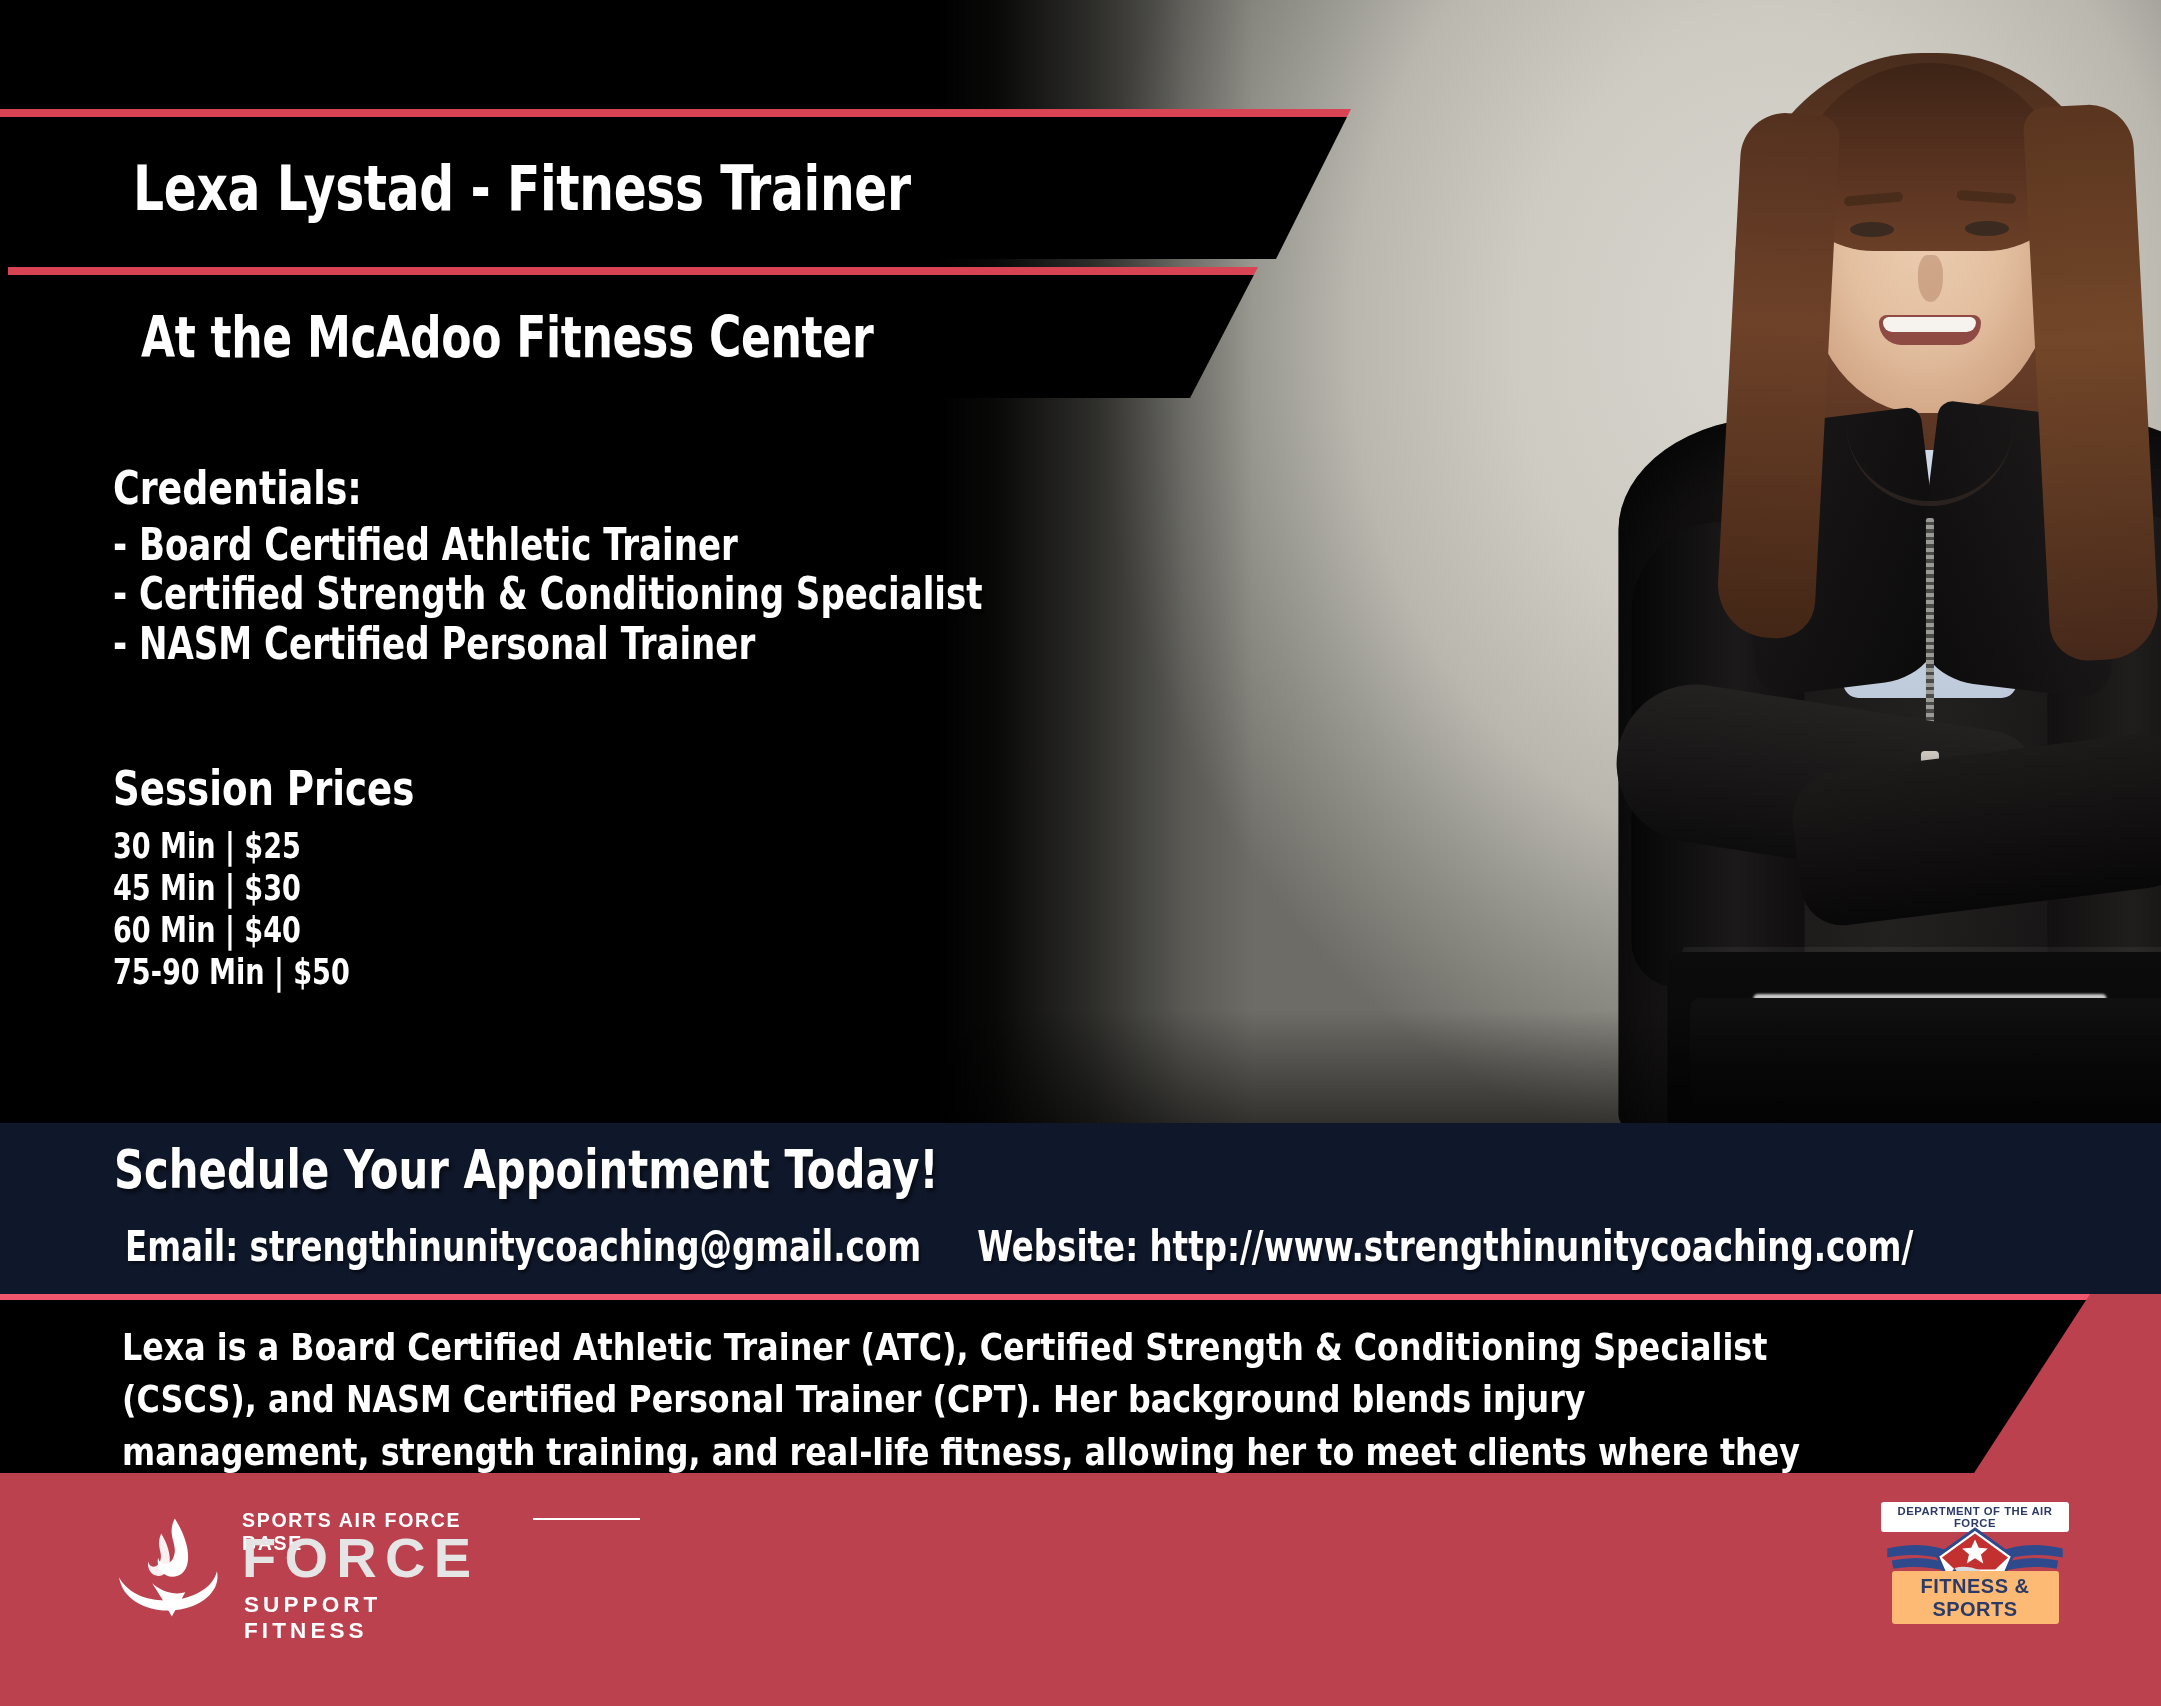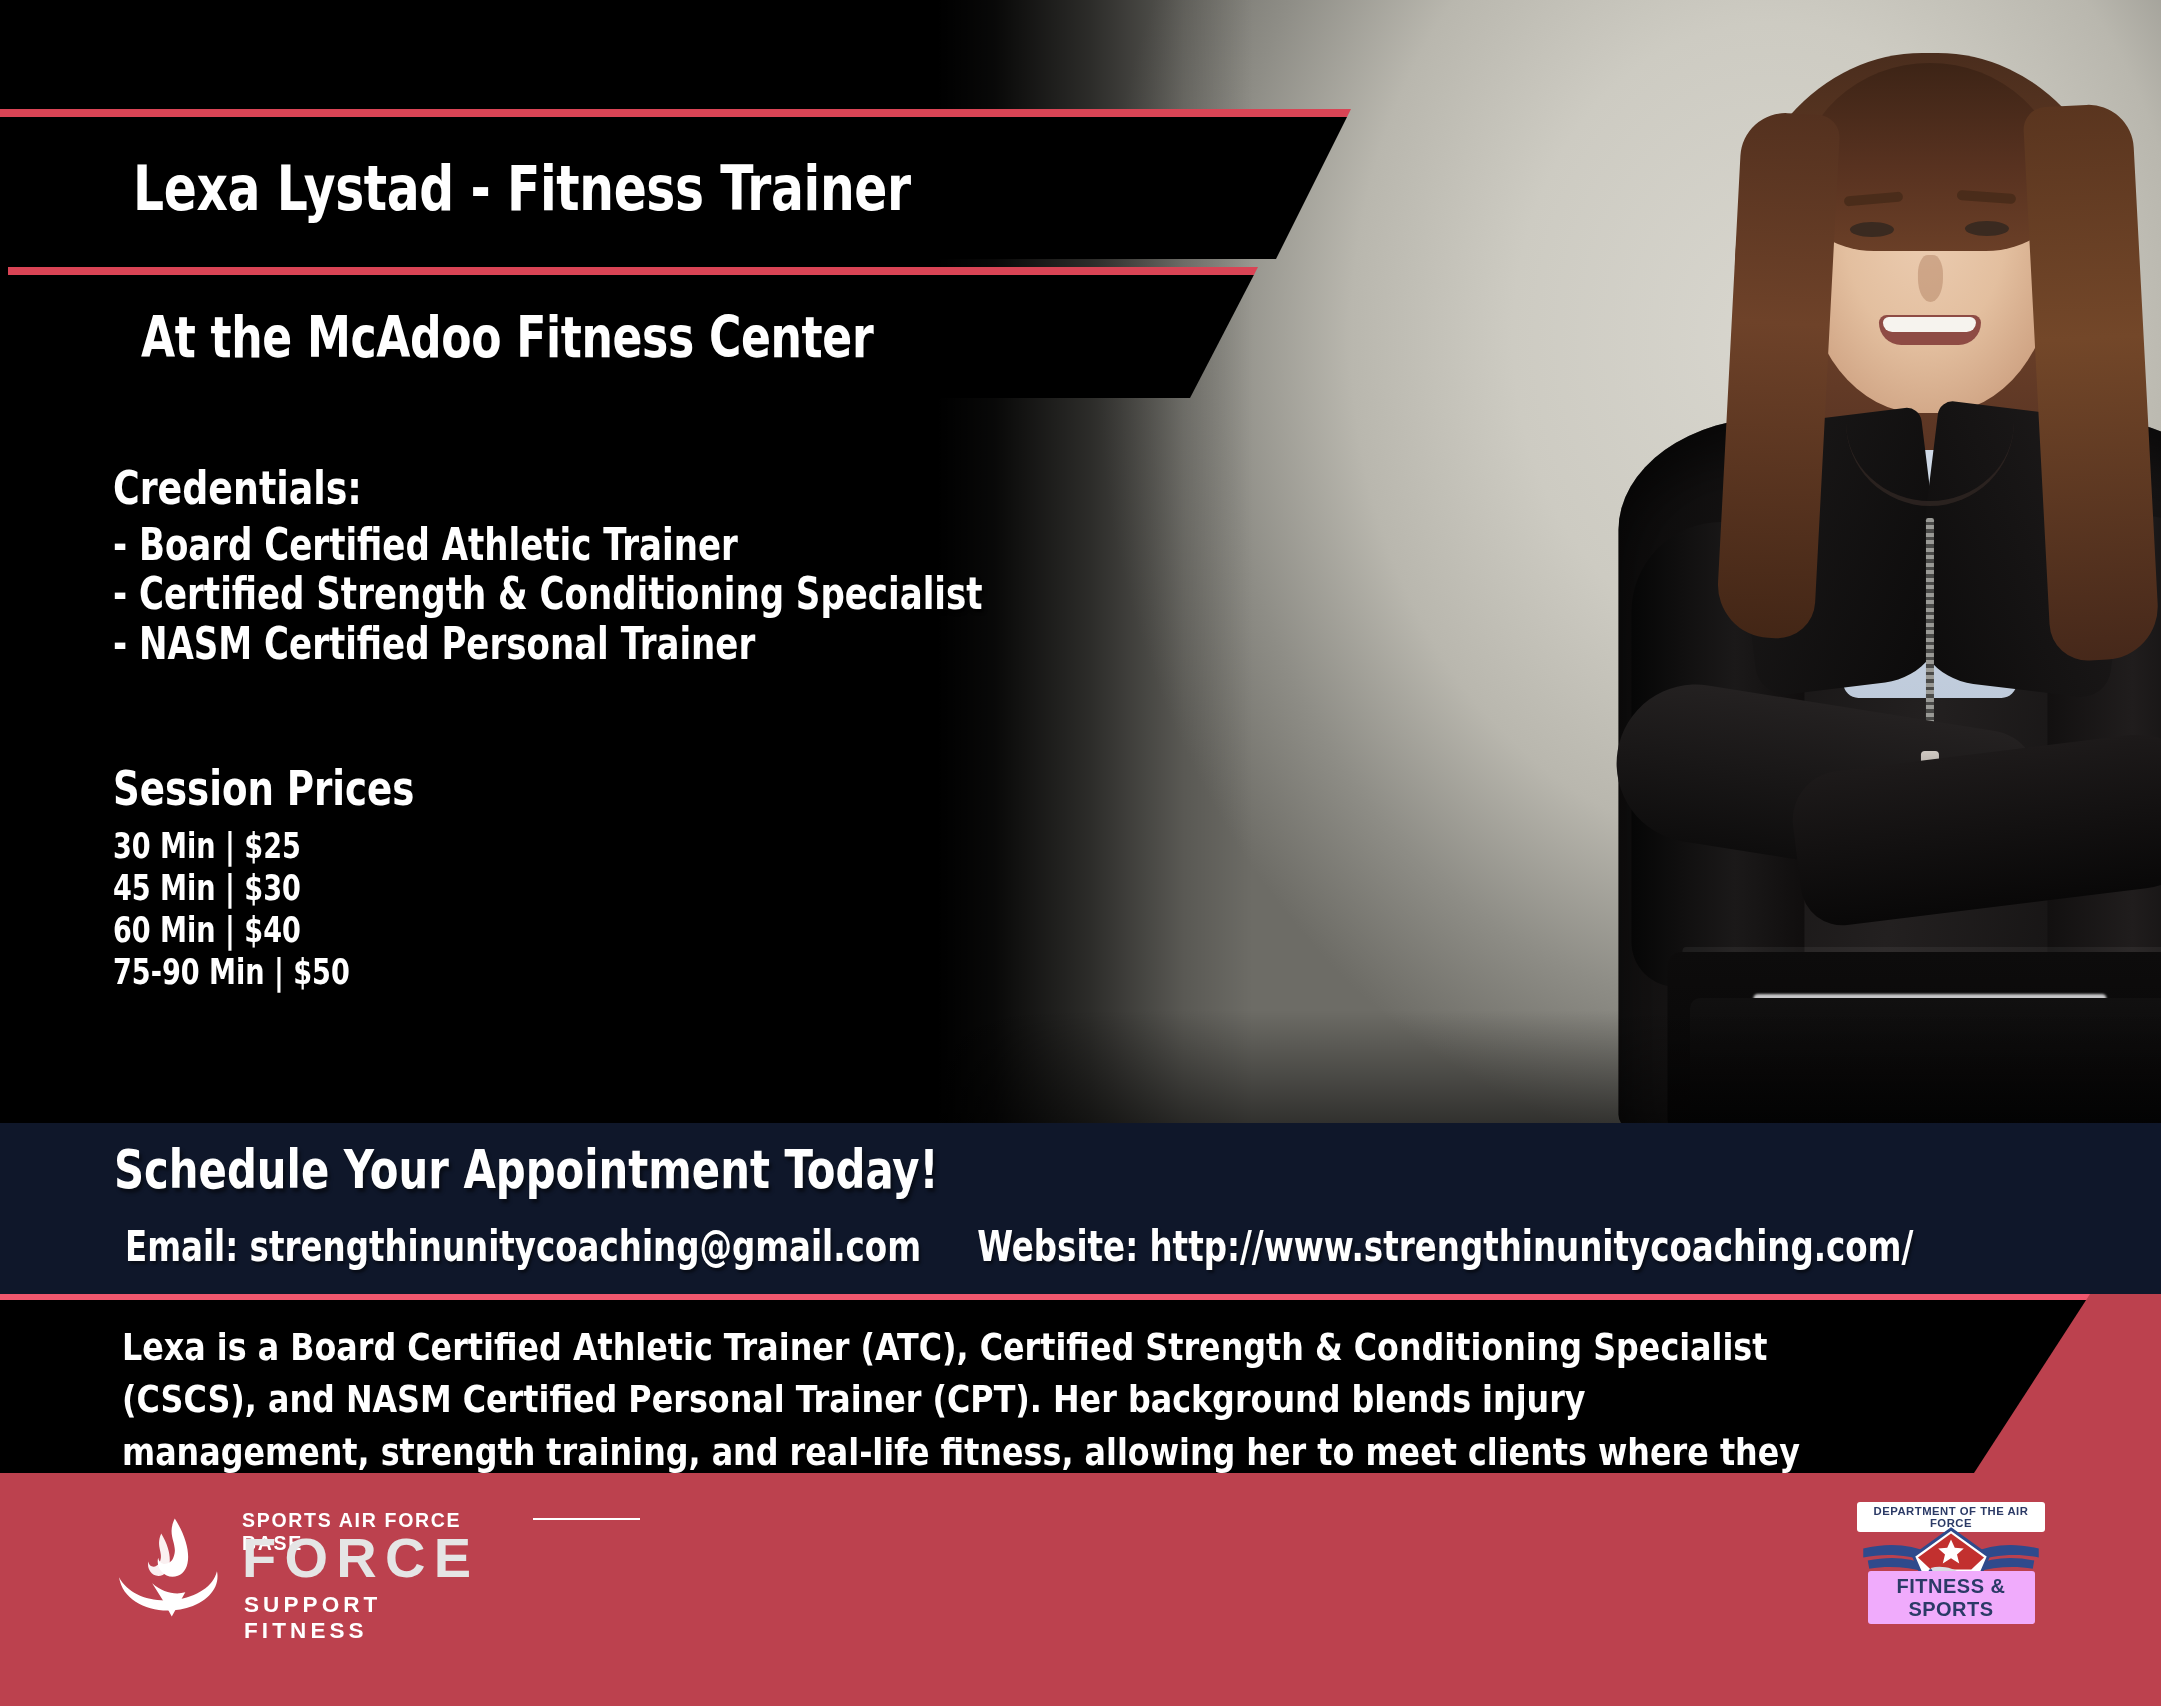--- a/index.html
+++ b/index.html
@@ -303,32 +303,32 @@
     font-family:"Liberation Sans", sans-serif; line-height:1;
   }
   #fss-squadron {
     position:absolute; left:131px; top:90px;
     color:#fff; font-size:22.5px; font-weight:bold; letter-spacing:4.1px;
     font-family:"Liberation Sans", sans-serif;
   }
 
   
   #af-badge {
-    position:absolute; right:116px; top:28.5px; width:188px; height:124px;
+    position:absolute; right:92px; top:28.5px; width:188px; height:124px;
   }
   #af-dept {
     position:absolute; left:0; top:0; width:188px; text-align:center;
     background:#fff; border-radius:3px;
     color:#2b3a66; font-size:11.3px; font-weight:bold; letter-spacing:0.5px;
     padding:3.8px 0 3px; font-family:"Liberation Sans", sans-serif;
   }
   #af-emblem { position:absolute; left:0; top:21px; width:188px; height:69px; }
   #af-fitness {
     position:absolute; left:10.5px; bottom:1.5px; width:167px; text-align:center;
-    background:#f0abfc; border-radius:3px;
+    background:#fdba74; border-radius:3px;
     color:#2b3a66; font-size:20px; font-weight:bold; letter-spacing:0.5px;
     padding:3.8px 0 3px; font-family:"Liberation Sans", sans-serif;
   }
 </style>
 </head>
 <body>
 
 <div id="flyer">
 
   <div class="top-section">

